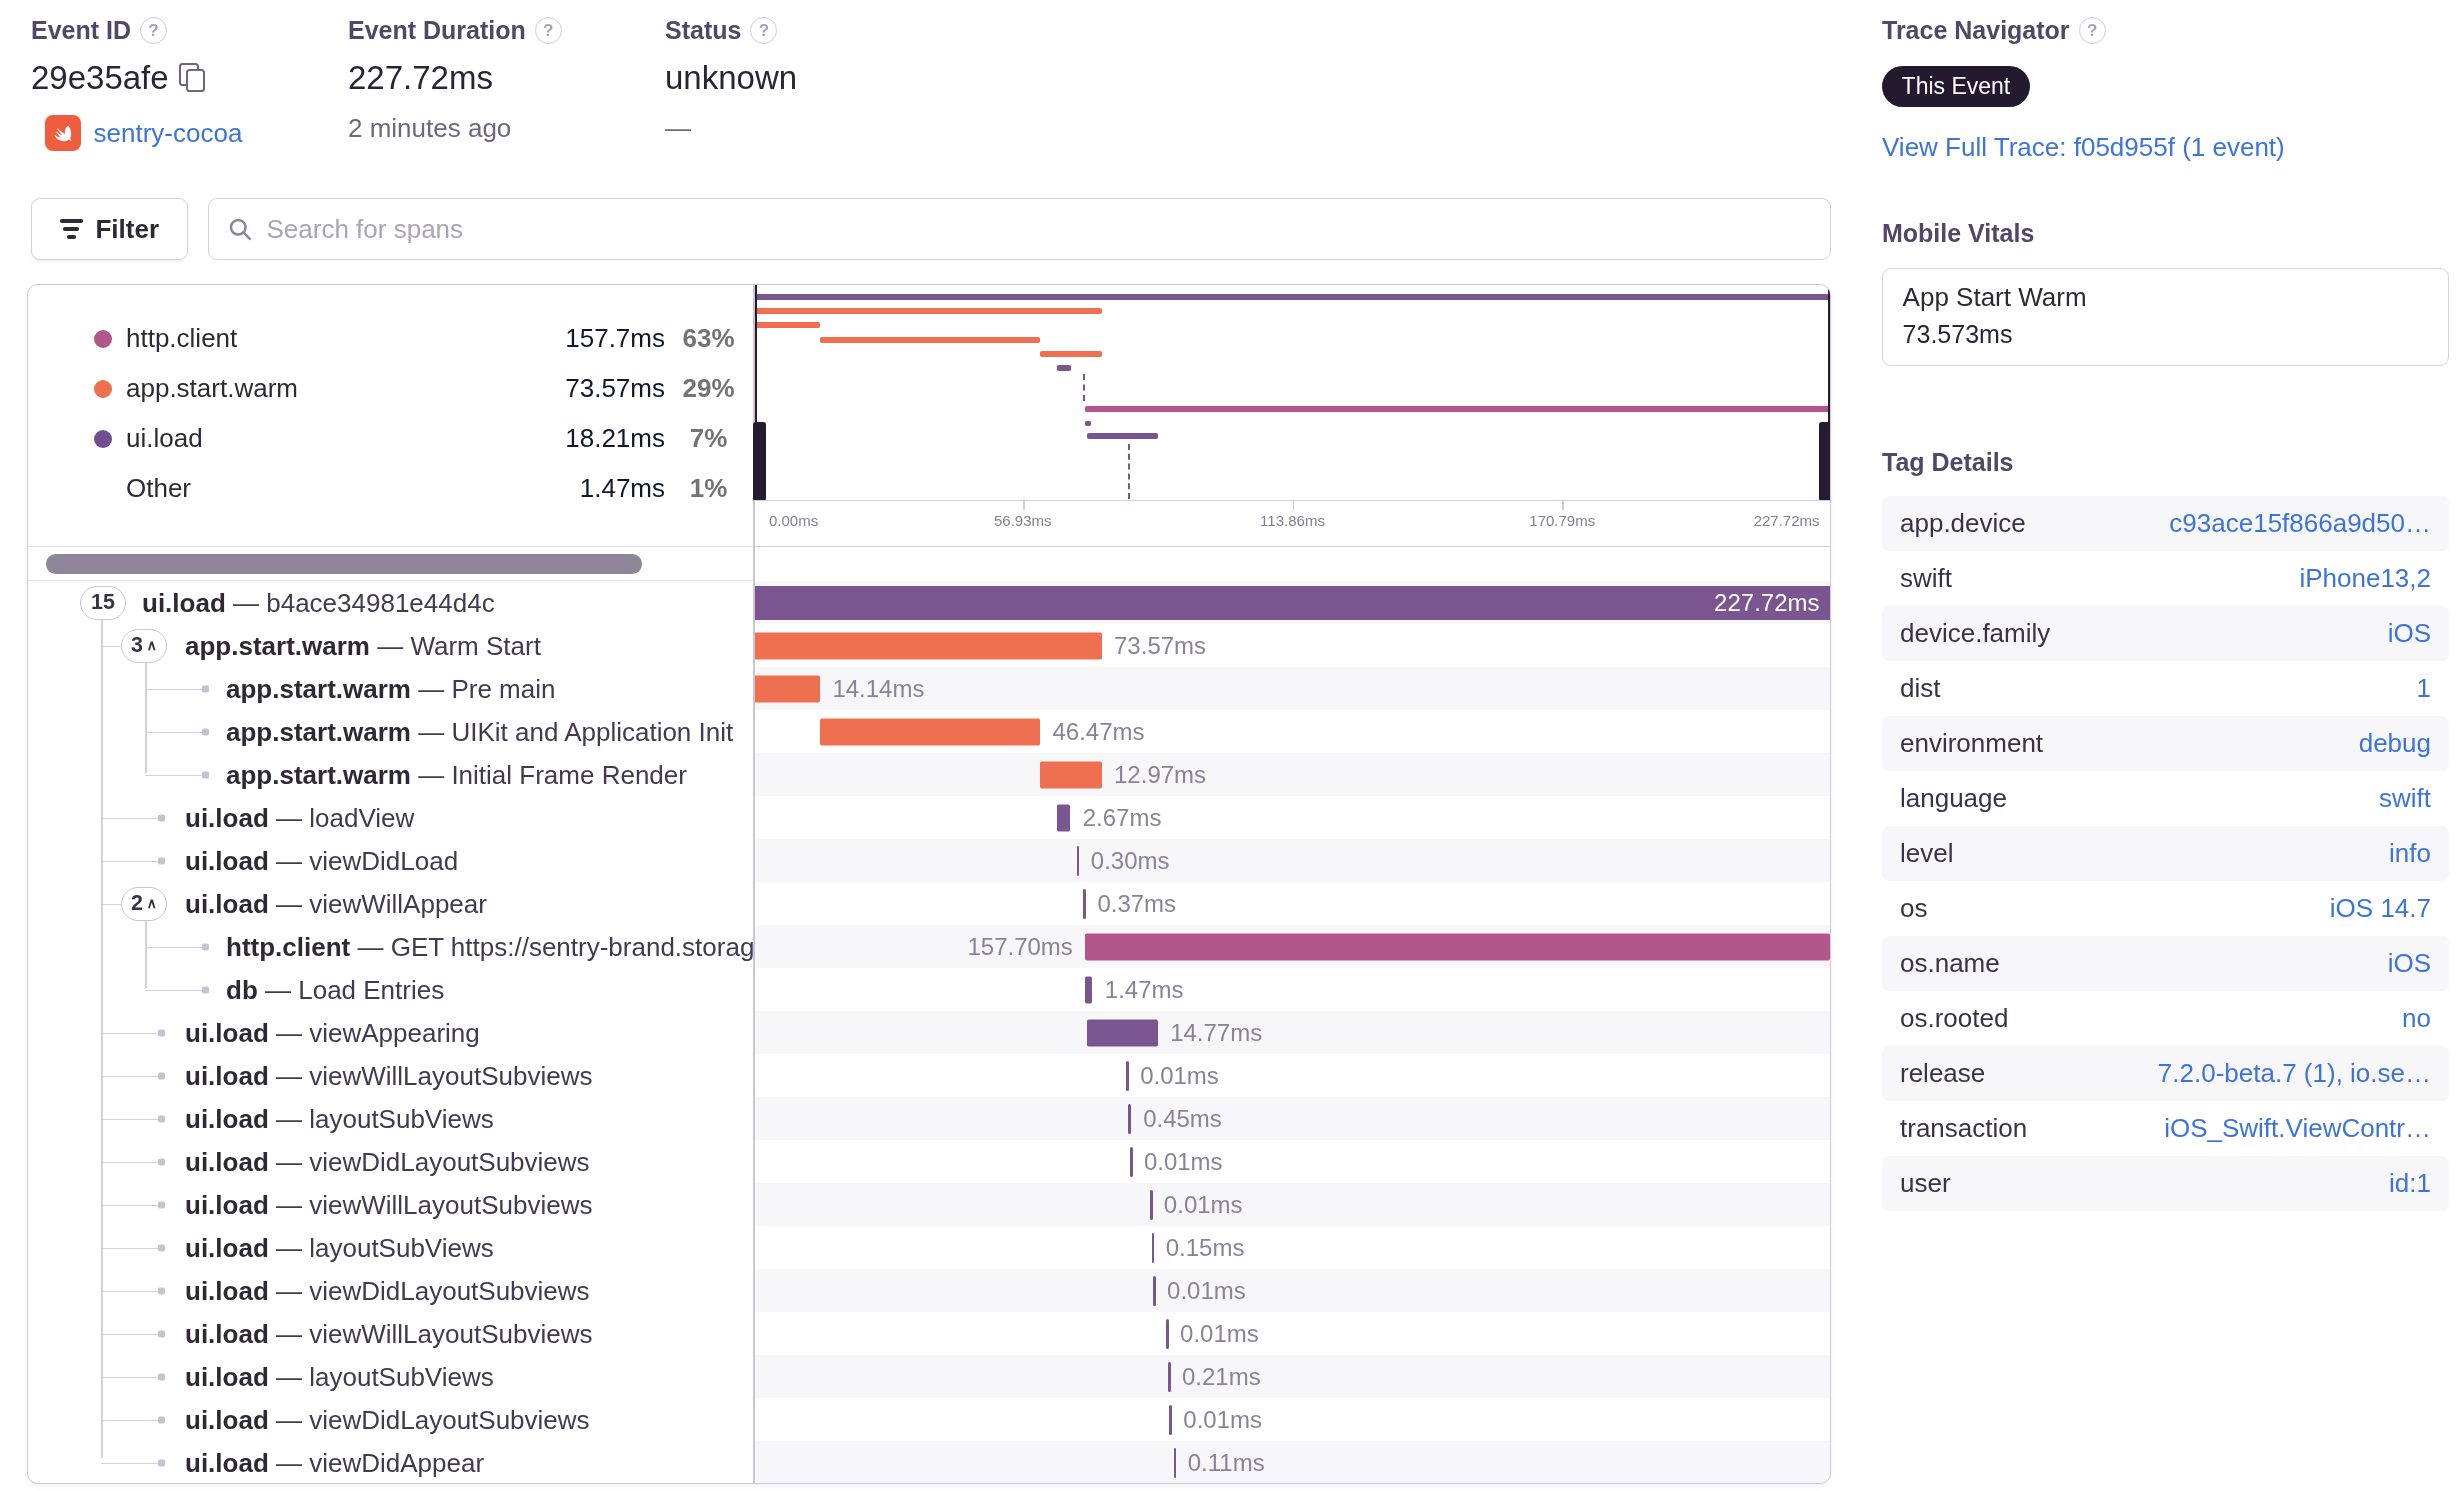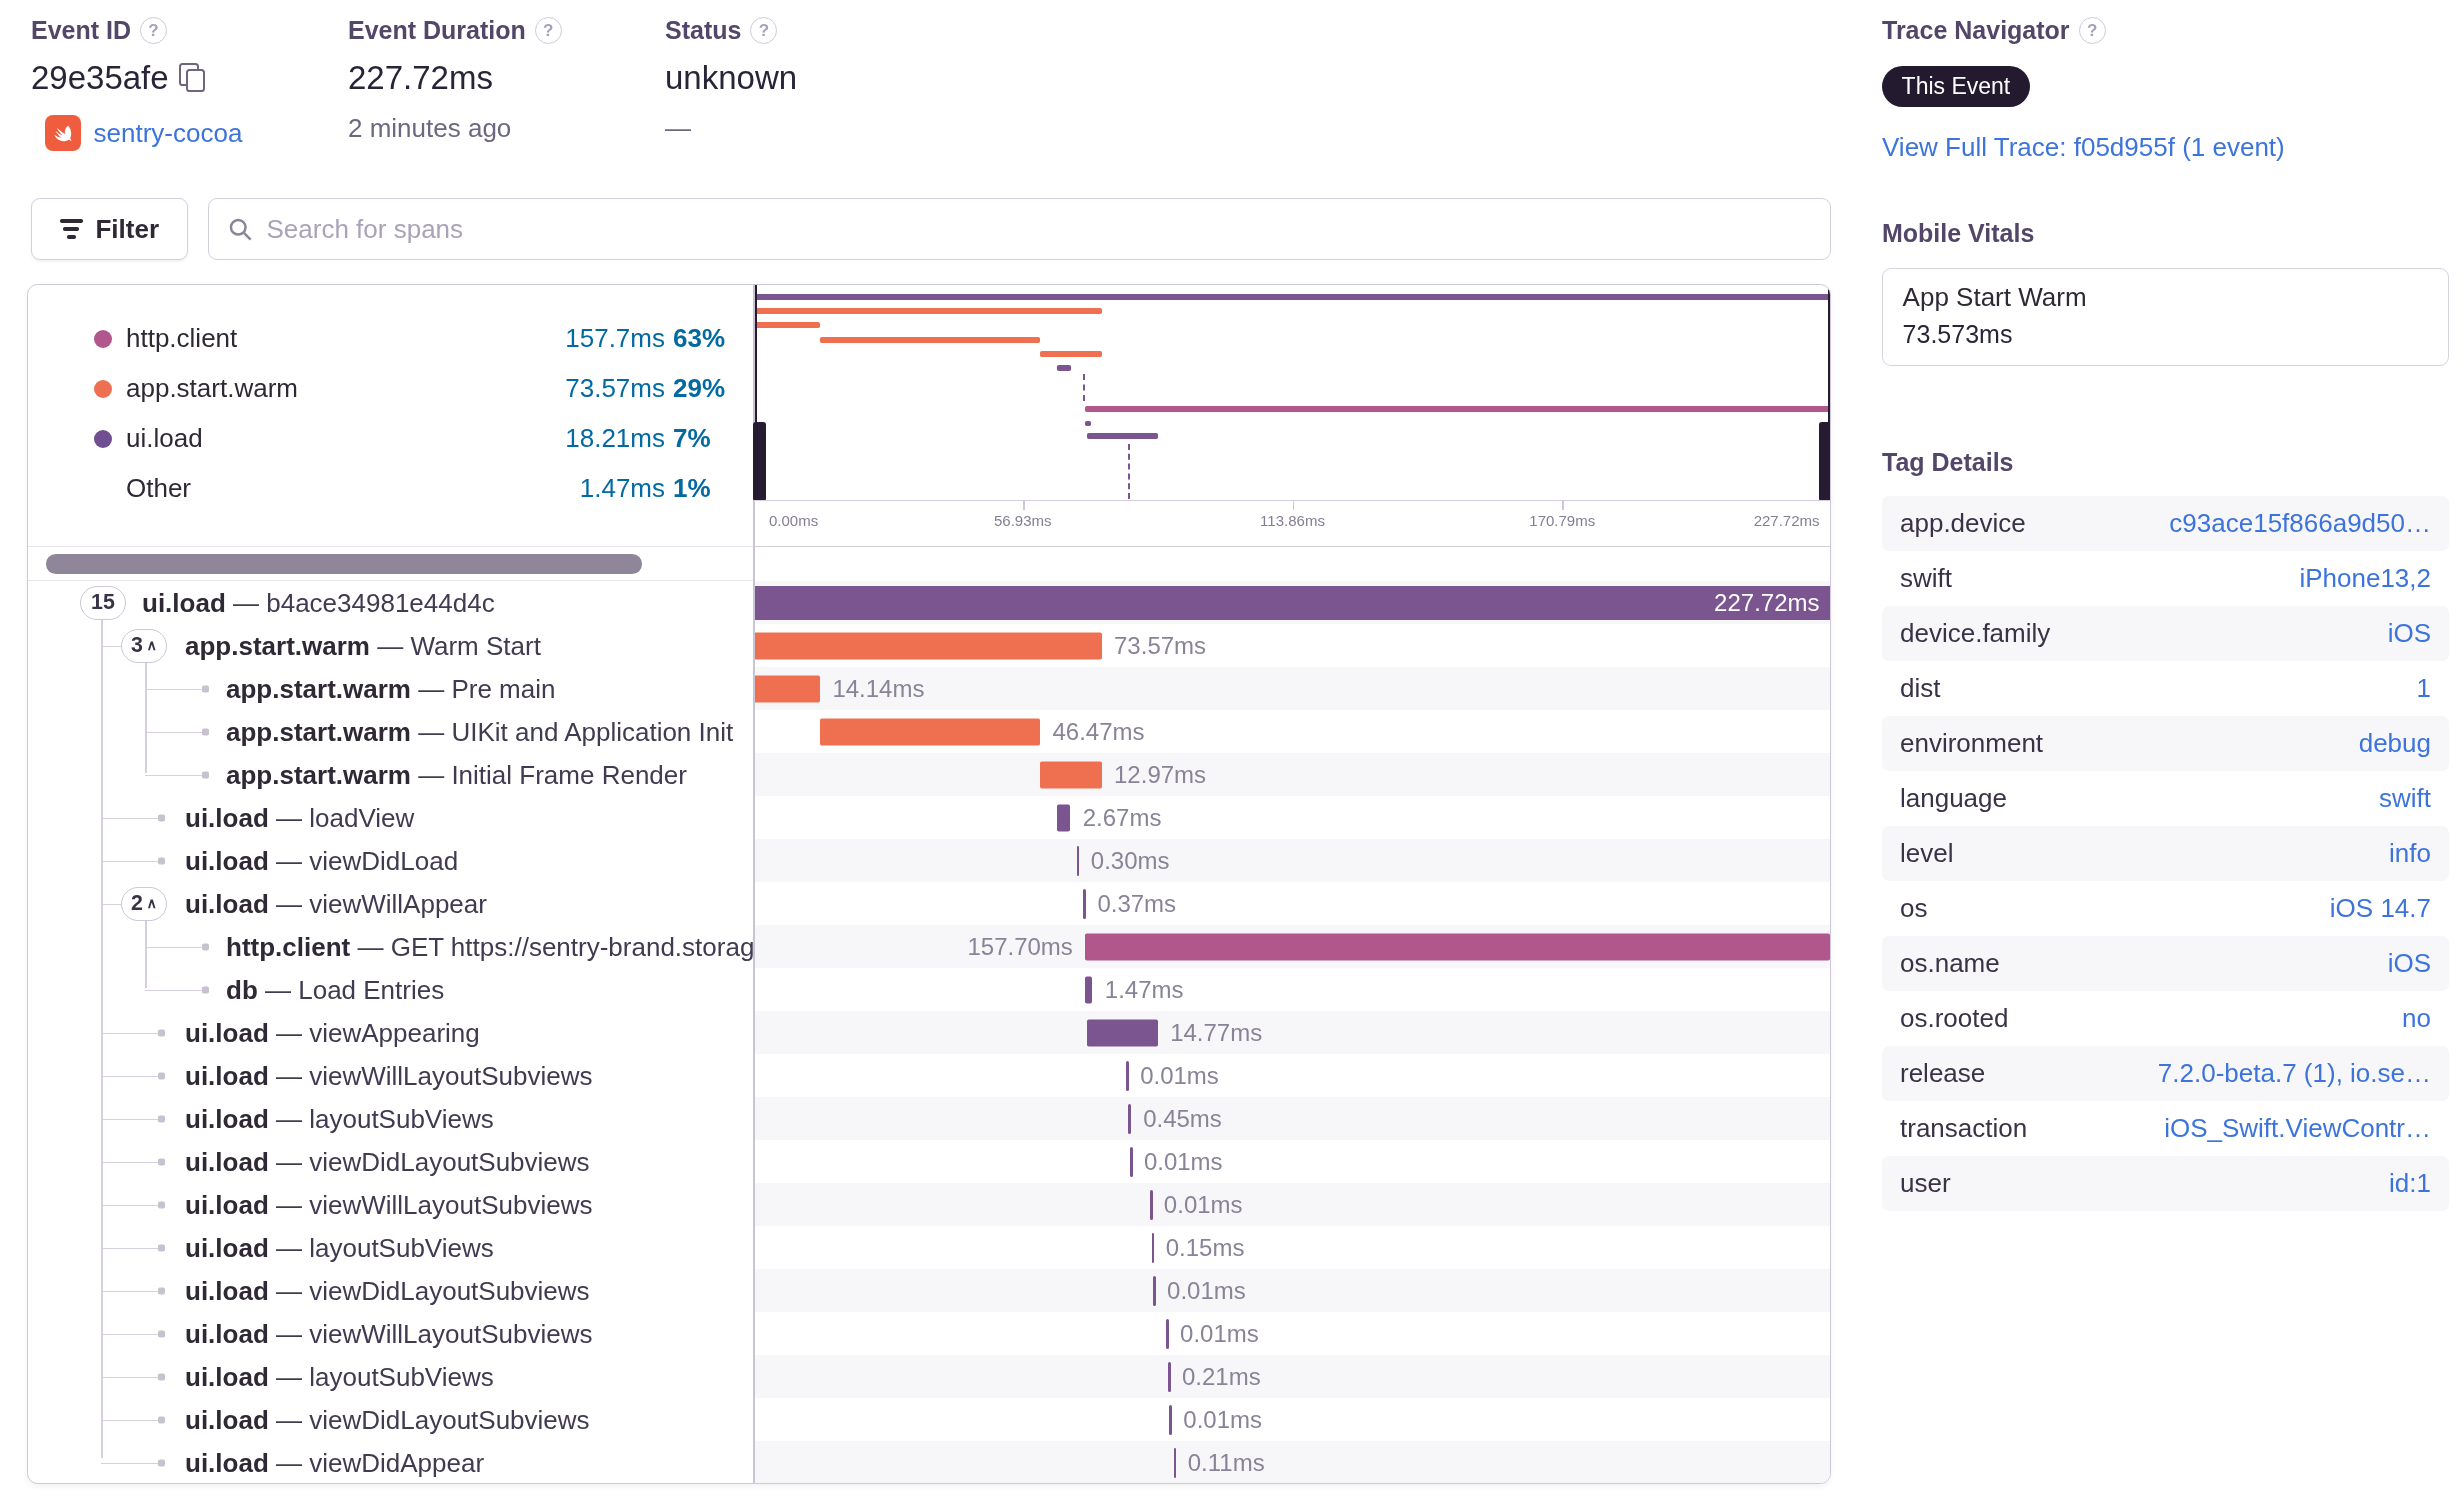--- a/index.html
+++ b/index.html
@@ -33,22 +33,22 @@
   .search-box input { flex:1; border:none; outline:none; font-size:26px; font-family:"Liberation Sans",sans-serif; color:#2f2936; background:transparent; }
   .search-box input::placeholder { color:#aaa3b8; }
 
   
   .main-card { position:absolute; left:27px; top:284px; width:1804px; height:1200px; border:1.8px solid #cfc8d9; border-radius:10.7px; background:#fff; overflow:hidden; box-shadow:0 2.7px 5.4px rgba(40,30,60,.05); }
   .v-divider { position:absolute; left:725px; top:0; bottom:0; width:1.8px; background:#cbc4d4; z-index:5; }
   .legend-box { position:absolute; left:0; top:0; width:725px; height:262px; border-bottom:1.8px solid #e8e5ee; padding-top:28.5px; }
   .legend-row { position:relative; height:50px; display:flex; align-items:center; cursor:pointer; }
   .legend-dot { position:absolute; left:66px; width:18px; height:18px; border-radius:50%; }
   .legend-name { position:absolute; left:98px; font-size:26px; color:#2f2936; }
-  .legend-dur { position:absolute; right:88px; width:196px; text-align:right; font-size:26px; color:#0369a1; }
-  .legend-pct { position:absolute; right:9px; width:71px; text-align:left; font-size:26px; font-weight:bold; color:#0369a1; }
+  .legend-dur { position:absolute; right:88px; width:196px; text-align:right; font-size:26px; color:#0f172a; }
+  .legend-pct { position:absolute; right:9px; width:71px; text-align:center; font-size:26px; font-weight:bold; color:#737373; }
   .scroll-row { position:absolute; left:0; top:262px; width:725px; height:34px; border-bottom:1.8px solid #e8e5ee; }
   .scroll-thumb { position:absolute; left:18px; top:7.1px; width:596px; height:19.6px; border-radius:9.8px; background:#8f8799; cursor:grab; }
 
   .minimap { position:absolute; left:725px; top:0; width:1079px; height:216px; border-bottom:1.8px solid #d4cdde; overflow:hidden; }
   .mm-bar { position:absolute; border-radius:1.8px; }
   .mm-dash { position:absolute; width:0; border-left:2.7px dashed #7a5590; }
   .mm-line { position:absolute; top:0; bottom:0; width:3.6px; background:#261b31; z-index:4; }
   .mm-grip { position:absolute; width:13.4px; height:79px; top:137px; background:#261b31; border-radius:2.7px; z-index:5; cursor:ew-resize; }
   .axis { position:absolute; left:725px; top:216px; width:1079px; height:46px; border-bottom:1.8px solid #d4cdde; }
   .axis span { position:absolute; top:10.7px; font-size:15px; color:#857e93; }

